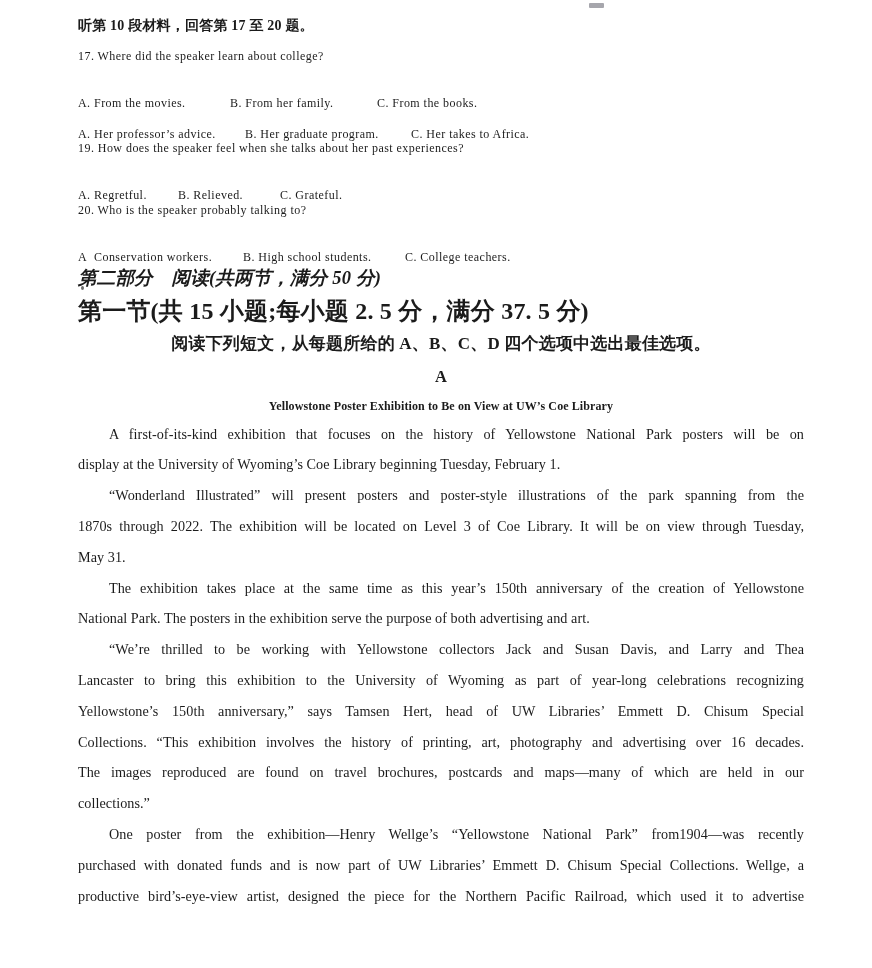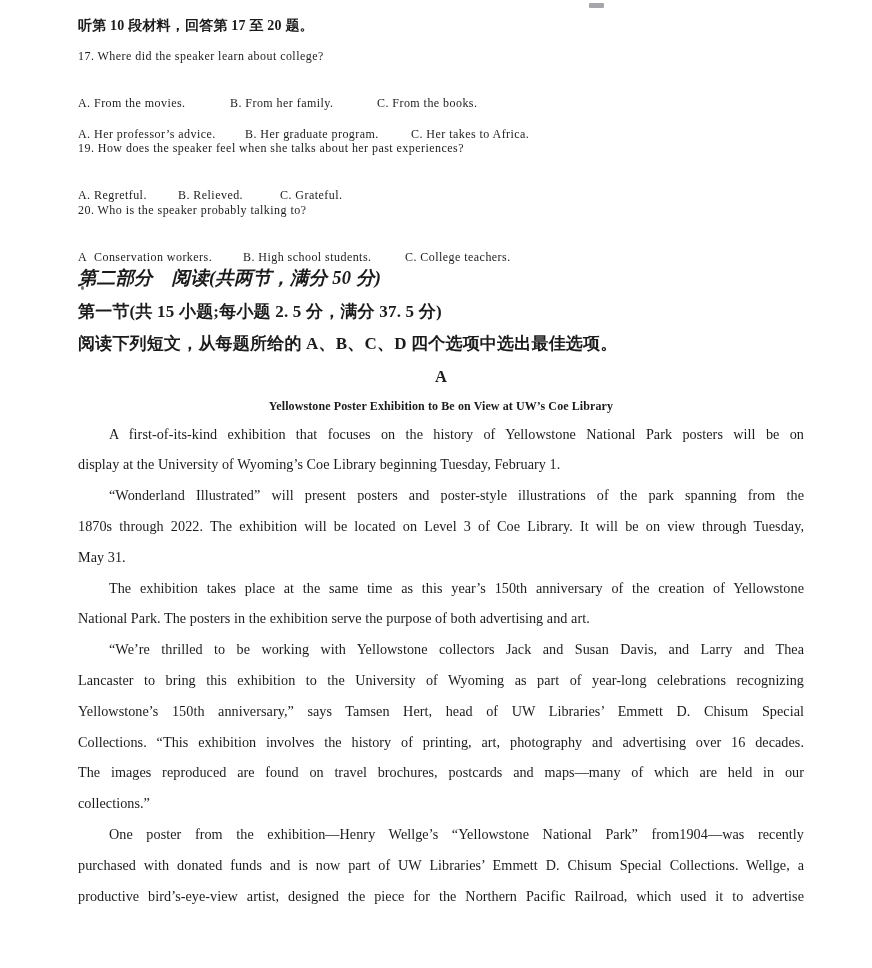--- a/index.html
+++ b/index.html
@@ -36,31 +36,32 @@
   .part-heading {
     font-weight: bold;
     font-size: 18.5px;
     line-height: 27px;
     margin-top: 8px;
     letter-spacing: 0.2px;
     font-style: italic;
   }
   .sect-heading {
     font-weight: bold;
-    font-size: 17px;
+    font-size: 24px;
     line-height: 27px;
     margin-top: 6px;
     letter-spacing: 0.2px;
   }
   .instr {
     font-weight: bold;
     font-size: 17px;
     line-height: 27px;
     margin-top: 5px;
     letter-spacing: 0.2px;
+    text-align: center;
   }
 
   
   .qa { margin-top: 2px; }
   .row {
     position: relative;
     height: 30.8px;
     line-height: 30.8px;
     font-size: 12px;
     letter-spacing: 0.45px;

